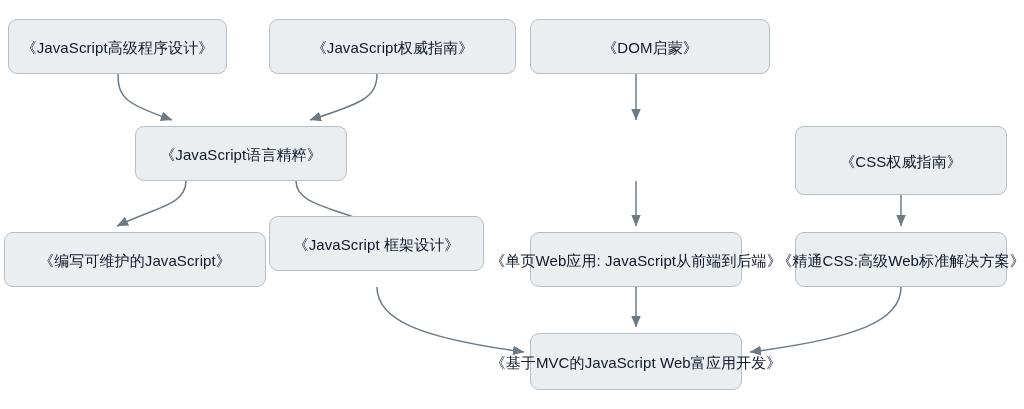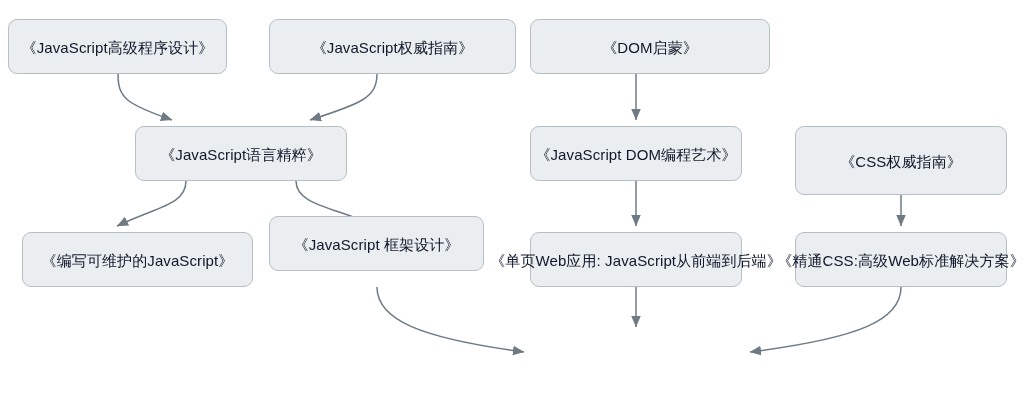--- a/index.html
+++ b/index.html
@@ -79,38 +79,38 @@
   </div>
 
   <div class="node" style="left:530px; top:19px; width:240px; height:55px;">
     <span class="node-label">《DOM启蒙》</span>
   </div>
 
   <div class="node" style="left:135px; top:126px; width:212px; height:55px;">
     <span class="node-label">《JavaScript语言精粹》</span>
   </div>
 
-  <div class="node" style="left:530px; top:126px; width:212px; height:55px;">
-    <span class="node-label">《JavaScript DOM编程艺术》</span>
-  </div>
 
   <div class="node" style="left:795px; top:126px; width:212px; height:69px;">
     <span class="node-label">《CSS权威指南》</span>
   </div>
 
-  <div class="node" style="left:22px; top:232px; width:231px; height:55px;">
+  <div class="node" style="left:4px; top:232px; width:262px; height:55px;">
     <span class="node-label">《编写可维护的JavaScript》</span>
   </div>
 
   <div class="node" style="left:269px; top:216px; width:215px; height:55px;">
     <span class="node-label">《JavaScript 框架设计》</span>
   </div>
 
   <div class="node" style="left:530px; top:232px; width:212px; height:55px;">
     <span class="node-label">《单页Web应用: JavaScript从前端到后端》</span>
   </div>
 
   <div class="node" style="left:795px; top:232px; width:212px; height:55px;">
     <span class="node-label">《精通CSS:高级Web标准解决方案》</span>
   </div>
 
+  <div class="node" style="left:530px; top:333px; width:212px; height:57px;">
+    <span class="node-label">《基于MVC的JavaScript Web富应用开发》</span>
+  </div>
 
 </div>
 
 </body></html>

